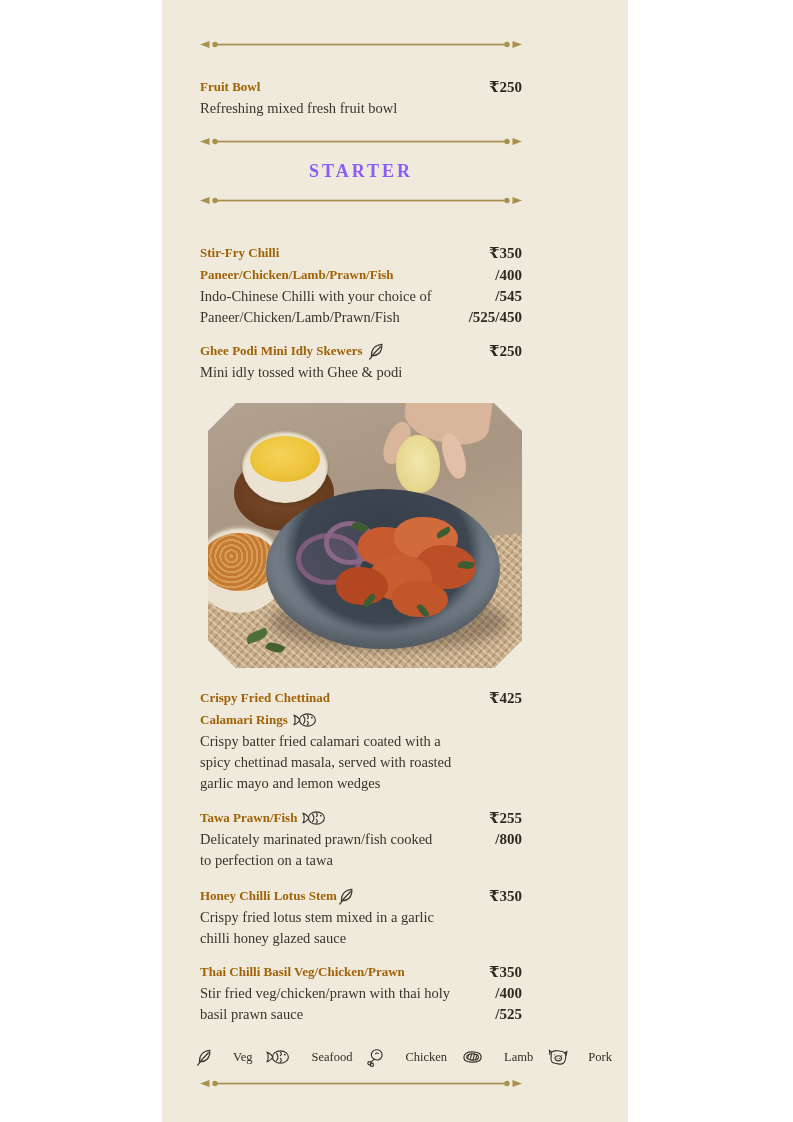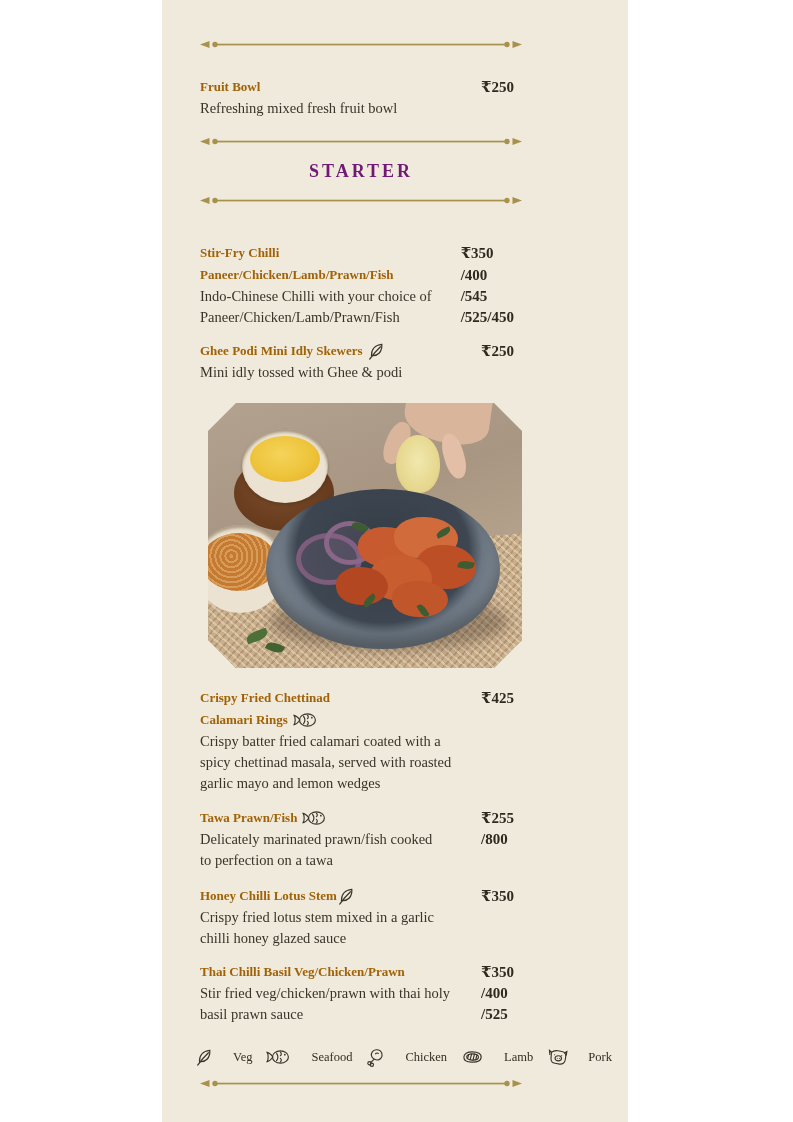--- a/index.html
+++ b/index.html
@@ -23,21 +23,21 @@
   }
   
   .divider { display: block; }
   .divider svg { display: block; }
   
   .section-title {
     text-align: center;
     font-size: 18px;
     font-weight: bold;
     letter-spacing: 3px;
-    color: #701a75;
+    color: #8b5cf6;
     line-height: 24px;
   }
   .item { position: relative; }
   .title-line {
     font-size: 13px;
     font-weight: bold;
     color: #a16207;
     line-height: 22px;
     white-space: nowrap;
     display: flex;
@@ -45,21 +45,22 @@
     gap: 5px;
   }
   .desc-line {
     font-size: 14.5px;
     color: #3A3329;
     line-height: 21px;
     white-space: nowrap;
   }
   .price-col {
     position: absolute;
-    top: 0; right: 8px;
+    top: 0; right: 0;
+    text-align: right;
   }
   .price-line {
     font-size: 15px;
     font-weight: bold;
     color: #2F2920;
     line-height: 22px;
     white-space: nowrap;
   }
   .badge-icon svg { display: block; }
   

